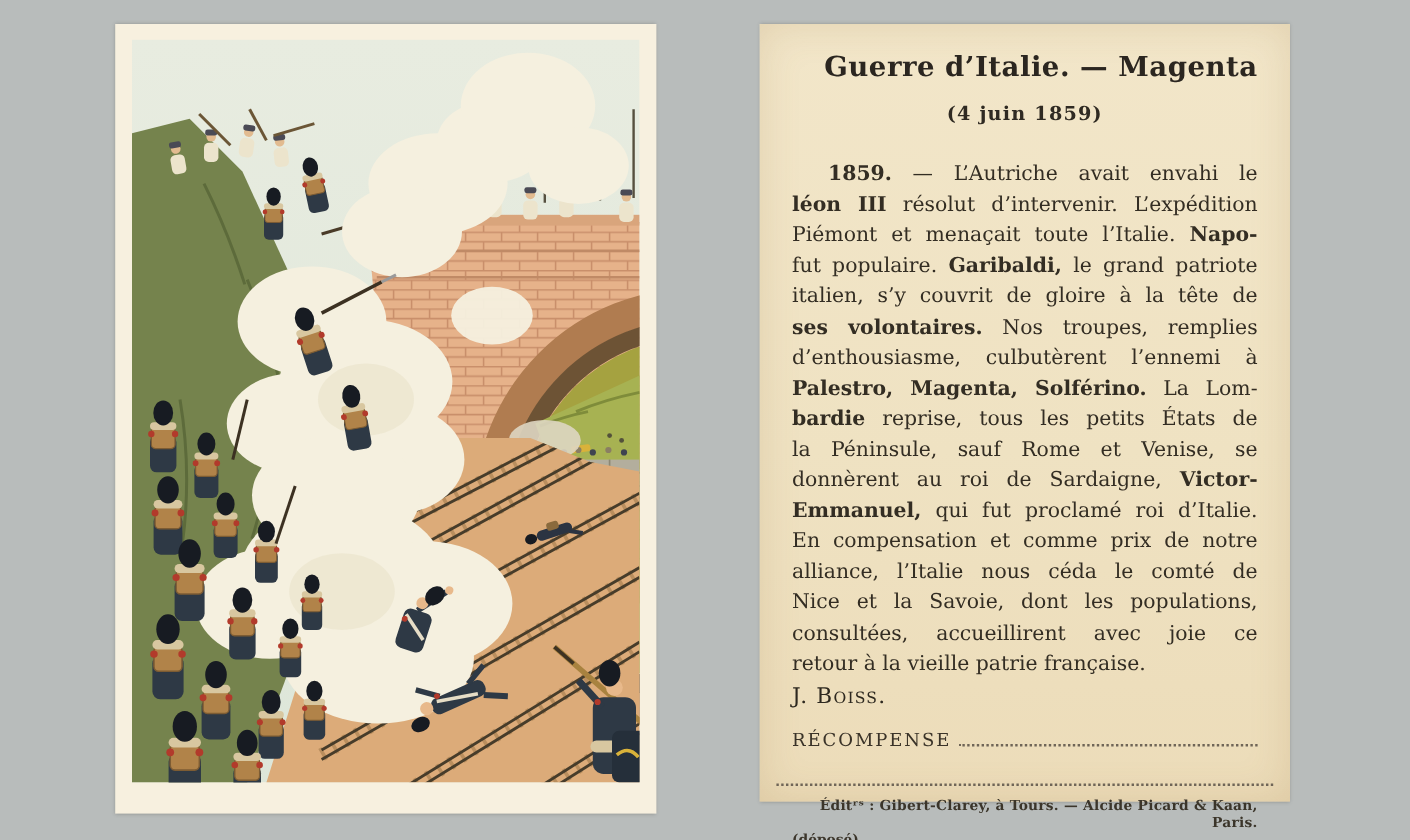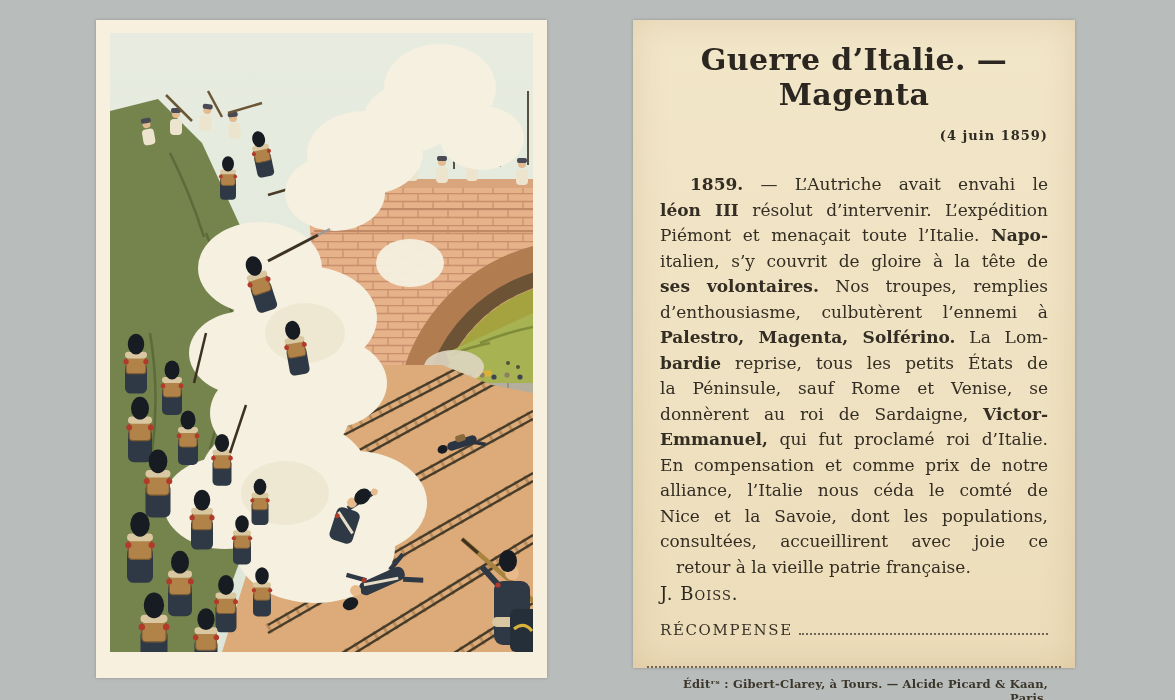--- a/index.html
+++ b/index.html
@@ -18,33 +18,33 @@
   .card-front svg{display:block;}
 
   
   .card-back{
     position:absolute;left:633px;top:20px;width:442px;height:648px;
     background:linear-gradient(180deg,#f2e6c9 0%,#efe2c2 55%,#ecdcb9 100%);
     box-shadow:0 0 3px rgba(70,70,60,.35), inset 0 0 34px rgba(150,110,55,.18);
     box-sizing:border-box;padding:22px 27px 0 27px;color:#2e2a22;
   }
   .cb-title{
-    text-align:center;font-size:30px;font-weight:bold;letter-spacing:.4px;
+    text-align:right;font-size:23px;font-weight:bold;letter-spacing:.4px;
     color:#2b2620;
   }
   .cb-subtitle{
-    text-align:right;font-size:13px;font-weight:bold;letter-spacing:1px;
+    text-align:center;font-size:16px;font-weight:bold;letter-spacing:1px;
     margin-top:16px;color:#2f2a22;
   }
   .cb-paragraph{
     margin-top:29px;font-size:17px;line-height:25.5px;color:#332d23;
   }
   .pline{text-align:justify;text-align-last:justify;white-space:normal;}
   .pline.indent{text-indent:30px;}
-  .pline.last{text-align-last:left;margin-left:16px;}
+  .pline.last{text-align-last:left;}
   .pline .b{font-weight:bold;}
   .cb-signature{
     padding-right:78px;font-size:18px;line-height:26px;
     font-variant:small-caps;letter-spacing:1px;color:#2d281f;margin-top:1px;
   }
   .cb-recompense{
     display:flex;align-items:flex-end;margin-top:14px;color:#3a3328;
   }
   .cb-recompense .label{
     font-size:15px;letter-spacing:1.6px;color:#3a3328;
@@ -284,20 +284,21 @@
   </div>
 
   <div class="card-back">
     <div class="cb-title">Guerre d’Italie. — Magenta</div>
     <div class="cb-subtitle">(4 juin 1859)</div>
 
     <div class="cb-paragraph" id="paragraph">
         <div class="pline indent"><span class="b">1859.</span><span> — L’Autriche avait envahi le</span></div>
         <div class="pline"><span class="b">léon III</span><span> résolut d’intervenir. L’expédition</span></div>
         <div class="pline"><span>Piémont et menaçait toute l’Italie. </span><span class="b">Napo-</span></div>
+        <div class="pline"><span>fut populaire. </span><span class="b">Garibaldi,</span><span> le grand patriote</span></div>
         <div class="pline"><span>italien, s’y couvrit de gloire à la tête de</span></div>
         <div class="pline"><span class="b">ses volontaires.</span><span> Nos troupes, remplies</span></div>
         <div class="pline"><span>d’enthousiasme, culbutèrent l’ennemi à</span></div>
         <div class="pline"><span class="b">Palestro, Magenta, Solférino.</span><span> La Lom-</span></div>
         <div class="pline"><span class="b">bardie</span><span> reprise, tous les petits États de</span></div>
         <div class="pline"><span>la Péninsule, sauf Rome et Venise, se</span></div>
         <div class="pline"><span>donnèrent au roi de Sardaigne, </span><span class="b">Victor-</span></div>
         <div class="pline"><span class="b">Emmanuel,</span><span> qui fut proclamé roi d’Italie.</span></div>
         <div class="pline"><span>En compensation et comme prix de notre</span></div>
         <div class="pline"><span>alliance, l’Italie nous céda le comté de</span></div>

